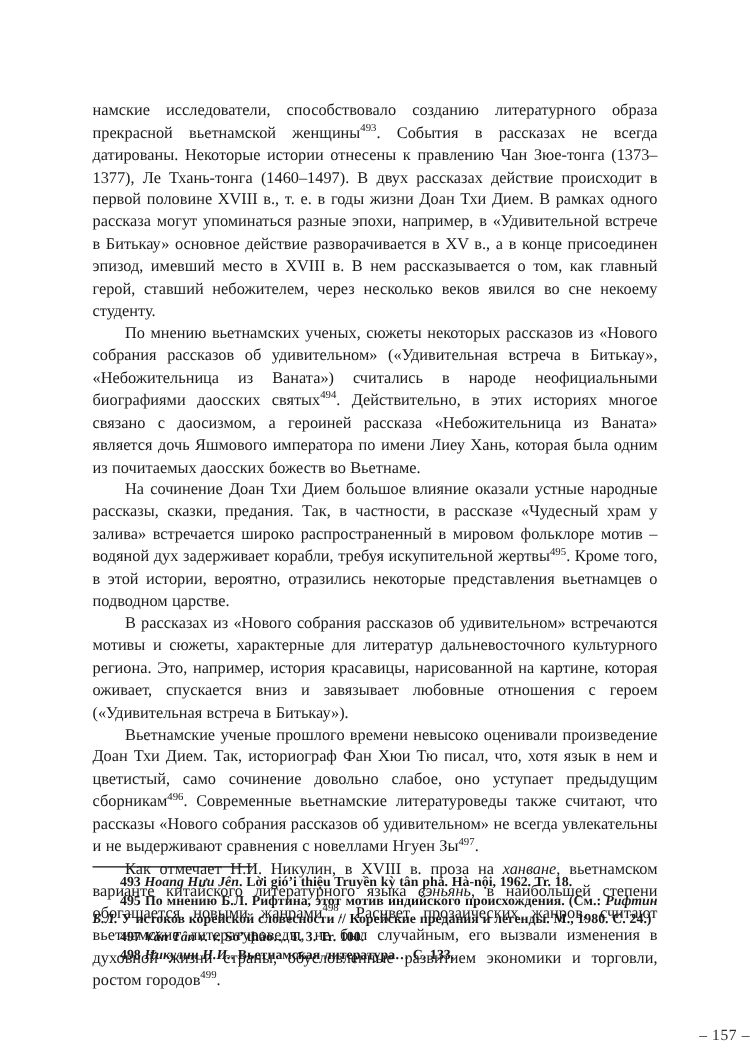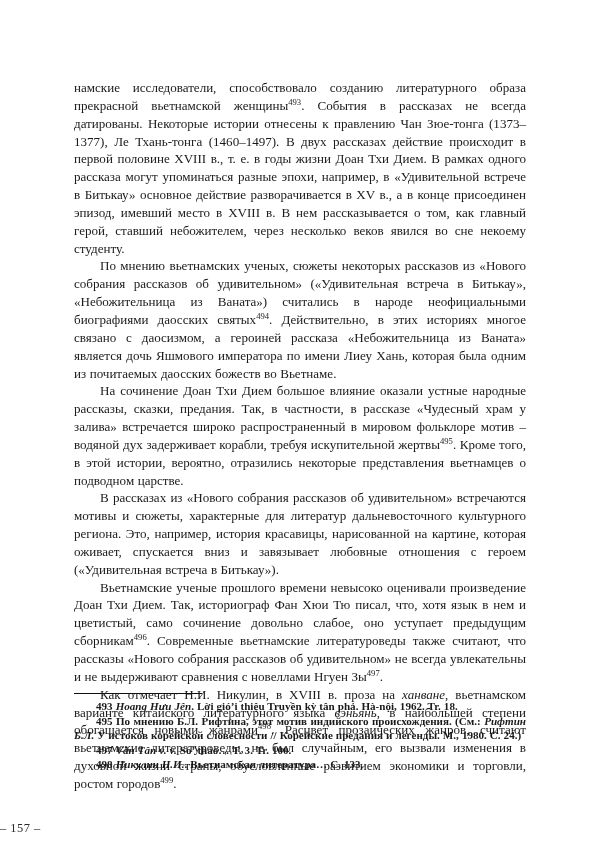--- a/index.html
+++ b/index.html
@@ -82,21 +82,21 @@
   p.fn .num {
     font-style: normal;
   }
 
   
   #folio {
     position: absolute;
     left: 0;
     top: 780px;
     width: 600px;
-    text-align: left;
+    text-align: right;
     font-size: 12.4px;
     color: #2c2c2c;
     letter-spacing: 0.5px;
   }
 </style>
 </head>
 <body>
 
 <div id="page">
 

